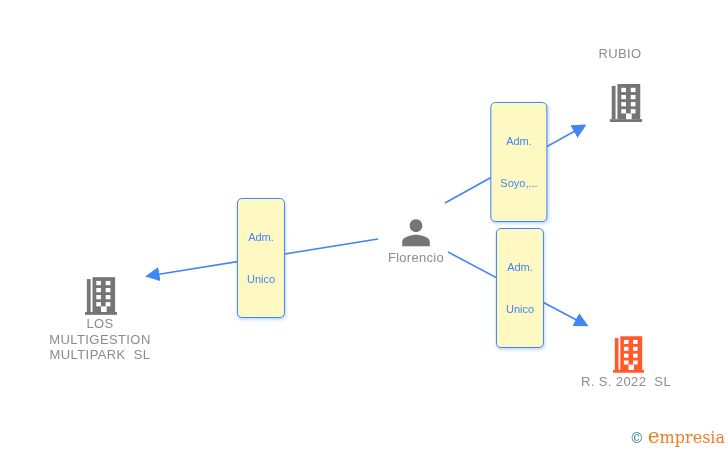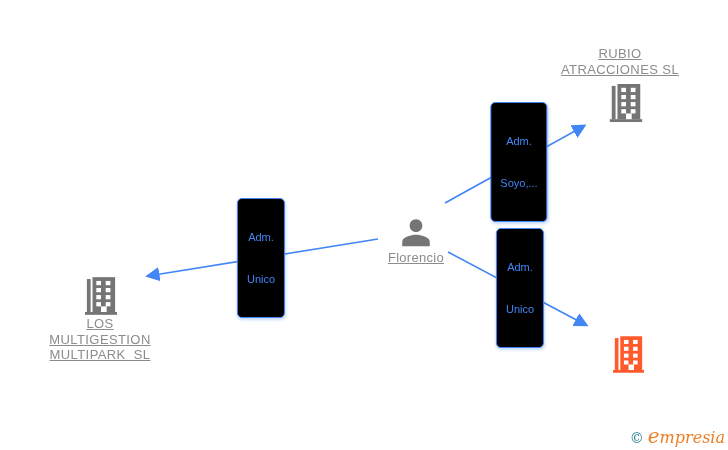--- a/index.html
+++ b/index.html
@@ -9,21 +9,21 @@
     background:#ffffff;
     font-family:"Liberation Sans", sans-serif;
     overflow:hidden;
   }
   .edges{position:absolute;left:0;top:0;width:728px;height:450px;}
 
   
   .edge-label{
     position:absolute;
     transform:translate(-50%,-50%);
-    background:#000000;
+    background:#fef9c3;
     border:1px solid #4285f4;
     border-radius:5px;
     box-shadow:1px 2px 3px rgba(66,133,244,0.30);
     color:#4285f4;
     font-size:11px;
     line-height:14px;
     padding:3px 9px;
     text-align:center;
     white-space:pre;
   }
@@ -32,39 +32,38 @@
   
   .node-icon{position:absolute;}
   .node-label{
     position:absolute;
     color:#8c8c8c;
     font-size:13px;
     line-height:15.5px;
     text-align:center;
     letter-spacing:0.3px;
   }
-  .node-label div{white-space:pre;text-decoration:underline;}
+  .node-label div{white-space:pre;}
   .company-label{letter-spacing:0.4px;}
 
   
   .footer-brand{
     position:absolute;
     right:3px;bottom:2px;
     display:flex;align-items:baseline;gap:4px;
   }
   .copyright-sign{
     color:#2a7f90;
     font-size:14px;
     font-family:"DejaVu Serif", serif;
   }
   .brand-word{
     display:inline-block;
     color:#ef7e22;
     font-size:16px;
-    font-style:italic;
     font-family:"DejaVu Serif", serif;
   }
   .brand-word::first-letter{font-size:20px;}
 </style>
 </head>
 <body>
 
 <div class="canvas">
 
   <svg class="edges" viewBox="0 0 728 450">
@@ -98,21 +97,20 @@
       <path fill="#757575" d="M12 12c2.21 0 4-1.79 4-4s-1.79-4-4-4-4 1.79-4 4 1.79 4 4 4zm0 1.8c-2.9 0-8.7 1.45-8.7 4.35V21h17.4v-2.85c0-2.9-5.8-4.35-8.7-4.35z"></path>
     </svg>
     <div class="node-label" style="left:346px;top:250px;width:140px">
       <div>Florencio</div>
     </div>
   </div>
 
   <div>
     <div class="node-label company-label" style="left:545px;top:46px;width:150px">
       <div>RUBIO</div>
-      <div>ATRACCIONES SL</div>
     </div>
     <svg class="node-icon" style="left:609px;top:84px" width="34" height="38" viewBox="0 0 34 40">
       <g fill="#757575">
         <rect x="2" y="2" width="4" height="35"></rect>
         <rect x="8" y="0" width="24" height="37"></rect>
         <rect x="0" y="37" width="34" height="3"></rect>
       </g>
       <g fill="#ffffff">
         <rect x="12" y="4" width="5" height="4.5"></rect>
           <rect x="22" y="4" width="5" height="4.5"></rect>
@@ -166,20 +164,21 @@
         <rect x="12" y="11.5" width="5" height="4.5"></rect>
           <rect x="22" y="11.5" width="5" height="4.5"></rect>
         <rect x="12" y="19" width="5" height="4.5"></rect>
           <rect x="22" y="19" width="5" height="4.5"></rect>
         <rect x="12" y="26.5" width="5" height="4.5"></rect>
           <rect x="22" y="26.5" width="5" height="4.5"></rect>
         <rect x="17" y="31" width="6" height="6"></rect>
       </g>
     </svg>
     <div class="node-label company-label" style="left:550px;top:374px;width:152px">
+      <div>R. S. 2022  SL</div>
     </div>
   </div>
 
   <div class="footer-brand">
     <span class="copyright-sign">©</span>
     <span class="brand-word">empresia</span>
   </div>
 
 </div>
 

